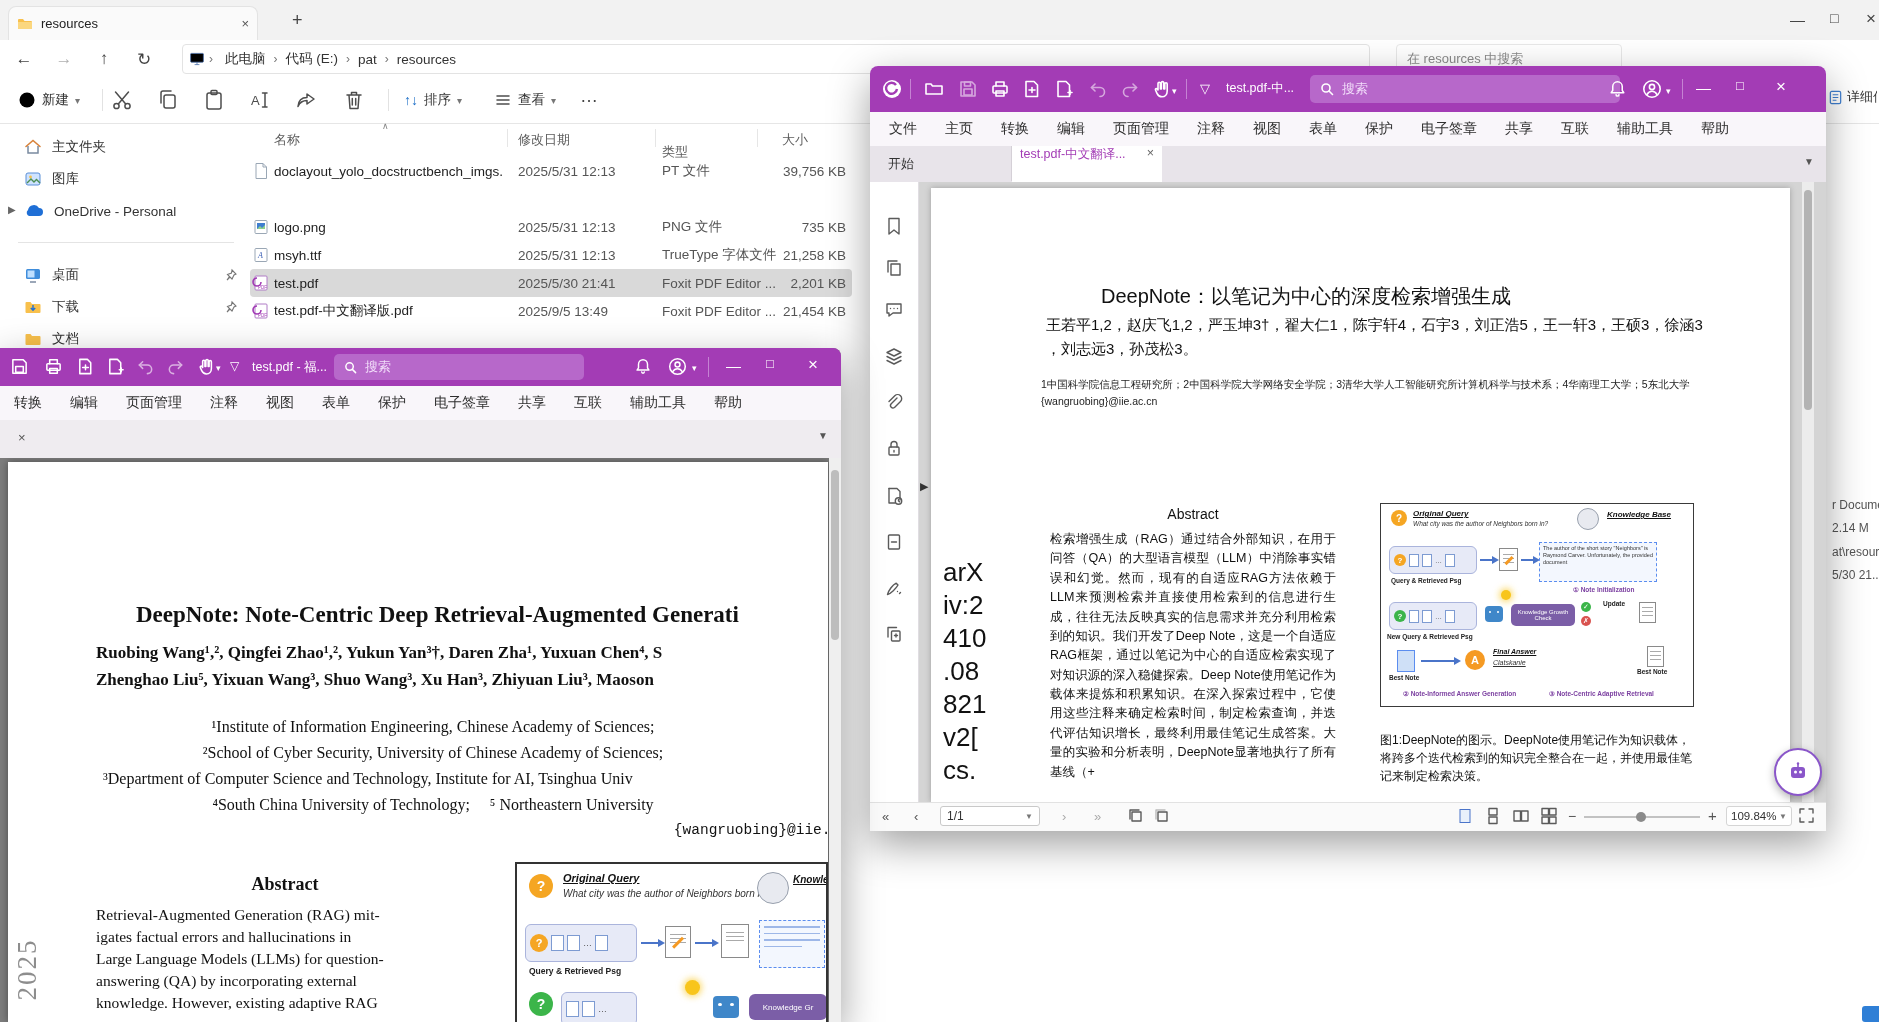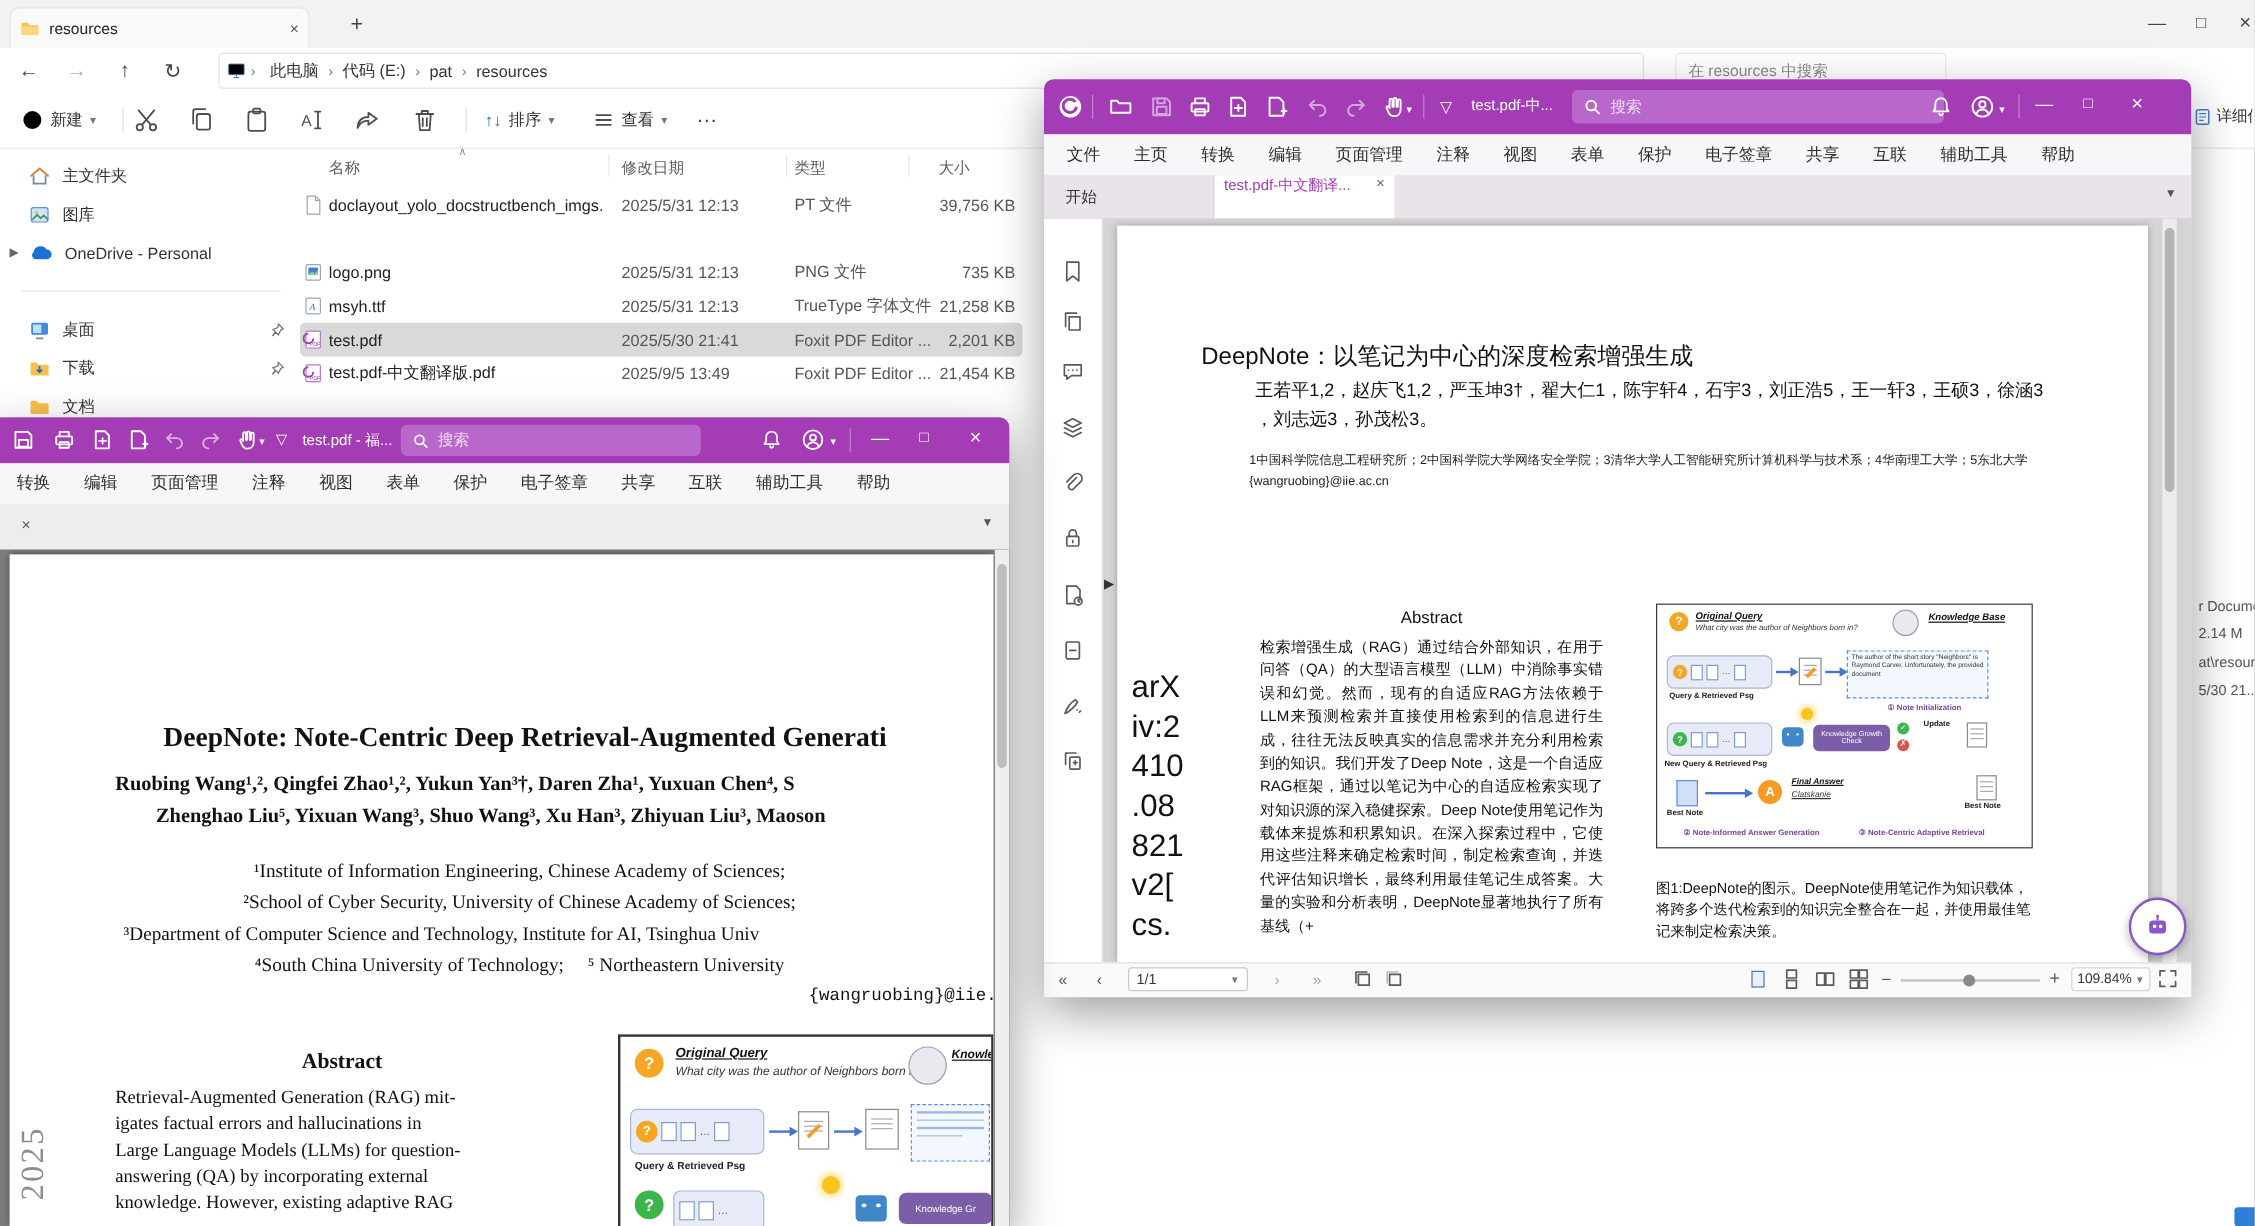--- a/index.html
+++ b/index.html
@@ -208,21 +208,21 @@
             <path d="M1.5 5a1 1 0 011-1h4l1.5 2h7.5a1 1 0 011 1v7a1 1 0 01-1 1h-13a1 1 0 01-1-1z" fill="#f8c04c"></path>
           </svg>
         <span>文档</span>
       </div>
     </div>
 
     <div class="a" style="left:250px;top:123px;width:610px;height:30px;">
       <span class="a" style="left:132px;top:-2px;font-size:9px;color:#888;">∧</span>
       <span class="a hdrtxt" style="left:24px;top:8px;">名称</span>
       <span class="a hdrtxt" style="left:268px;top:8px;">修改日期</span>
-      <span class="a hdrtxt" style="left:412px;top:8px;">类型</span>
+      <span class="a hdrtxt" style="left:412px;top:20px;">类型</span>
       <span class="a hdrtxt" style="left:532px;top:8px;">大小</span>
       <span class="colsep" style="left:257px;"></span>
       <span class="colsep" style="left:405px;"></span>
       <span class="colsep" style="left:507px;"></span>
     </div>
 
     <div class="frow" style="top:157px;">
       <svg class="ficon" viewBox="0 0 18 18">
           <path d="M4 1.5h7l3.5 3.5v11.5h-10.5z" fill="#fff" stroke="#9aa7b5"></path>
           <path d="M11 1.5V5h3.5" fill="none" stroke="#9aa7b5"></path>
@@ -423,21 +423,21 @@
             </svg></div>
         <div class="a" style="left:14px;top:442px;"><svg width="20" height="20" viewBox="0 0 20 20" class="icg">
               <rect x="7.5" y="7" width="8.5" height="10" rx="1"></rect>
               <path d="M4 13V3.5h8.5"></path>
               <path d="M10.5 11.5h3M12 10v3"></path>
             </svg></div>
       </div>
       <div class="a" style="left:50px;top:298px;font-size:11px;color:#333;">▶</div>
 
       <div class="a clip" style="left:61px;top:6px;width:859px;height:614px;background:#fff;box-shadow:0 0 6px rgba(0,0,0,.25);">
-        <div class="a cjk nw" style="left:70px;top:95px;width:510px;text-align:left;font-size:20px;color:#111;">DeepNote：以笔记为中心的深度检索增强生成</div>
+        <div class="a cjk nw" style="left:70px;top:95px;width:510px;text-align:right;font-size:20px;color:#111;">DeepNote：以笔记为中心的深度检索增强生成</div>
         <div class="a cjk nw" style="left:115px;top:128px;font-size:15px;color:#111;">王若平1,2，赵庆飞1,2，严玉坤3†，翟大仁1，陈宇轩4，石宇3，刘正浩5，王一轩3，王硕3，徐涵3</div>
         <div class="a cjk nw" style="left:115px;top:152px;font-size:15px;color:#111;">，刘志远3，孙茂松3。</div>
         <div class="a cjk" style="left:110px;top:188px;width:700px;font-size:10.5px;line-height:1.65;color:#222;">1中国科学院信息工程研究所；2中国科学院大学网络安全学院；3清华大学人工智能研究所计算机科学与技术系；4华南理工大学；5东北大学{wangruobing}@iie.ac.cn</div>
 
         <div class="a" style="left:12px;top:368px;font-size:26px;color:#111;line-height:33px;font-family:'Liberation Sans',sans-serif;">
           <div>arX</div>
           <div>iv:2</div>
           <div>410</div>
           <div>.08</div>
           <div>821</div>
@@ -637,21 +637,21 @@
 
     <div class="fxtabs" style="top:72px;height:38px;background:#efecf0;">
       <span class="a" style="left:18px;top:10px;font-size:13px;color:#555;">×</span>
       <span class="a" style="left:818px;top:10px;font-size:10px;color:#555;">▼</span>
     </div>
 
     <div class="a clip" style="left:0;top:110px;width:841px;height:564px;background:#7d7d7d;">
       <div class="a clip" style="left:8px;top:4px;width:820px;height:560px;background:#fff;box-shadow:0 0 8px rgba(0,0,0,.4);">
         <div class="a serif nw" style="left:128px;top:140px;font-size:23px;font-weight:bold;color:#111;">DeepNote: Note-Centric Deep Retrieval-Augmented Generati</div>
         <div class="a serif nw" style="left:88px;top:181px;font-size:17px;font-weight:bold;color:#111;">Ruobing Wang¹,², Qingfei Zhao¹,², Yukun Yan³†, Daren Zha¹, Yuxuan Chen⁴, S</div>
-        <div class="a serif nw" style="left:88px;top:208px;font-size:17px;font-weight:bold;color:#111;margin-left:34px;">Zhenghao Liu⁵, Yixuan Wang³, Shuo Wang³, Xu Han³, Zhiyuan Liu³, Maoson</div>
+        <div class="a serif nw" style="left:88px;top:208px;font-size:17px;font-weight:bold;color:#111;">Zhenghao Liu⁵, Yixuan Wang³, Shuo Wang³, Xu Han³, Zhiyuan Liu³, Maoson</div>
         <div class="a serif" style="left:0;top:256px;width:850px;text-align:center;font-size:16px;color:#111;">¹Institute of Information Engineering, Chinese Academy of Sciences;</div>
         <div class="a serif" style="left:0;top:282px;width:850px;text-align:center;font-size:16px;color:#111;">²School of Cyber Security, University of Chinese Academy of Sciences;</div>
         <div class="a serif nw" style="left:95px;top:308px;font-size:16px;color:#111;">³Department of Computer Science and Technology, Institute for AI, Tsinghua Univ</div>
         <div class="a serif" style="left:0;top:334px;width:850px;text-align:center;font-size:16px;color:#111;white-space:pre;">⁴South China University of Technology;     ⁵ Northeastern University</div>
         <div class="a" style="left:16px;top:360px;width:850px;text-align:right;font-size:14.5px;color:#111;font-family:'Liberation Mono',monospace;">{wangruobing}@iie.ac.cn</div>
         <div class="a serif" style="left:92px;top:412px;width:370px;text-align:center;font-size:18px;font-weight:bold;color:#111;">Abstract</div>
         <div class="a serif" style="left:88px;top:442px;width:372px;font-size:15.5px;line-height:22px;text-align:justify;color:#111;">
           <div>Retrieval-Augmented Generation (RAG) mit-</div>
           <div>igates factual errors and hallucinations in</div>
           <div>Large Language Models (LLMs) for question-</div>

